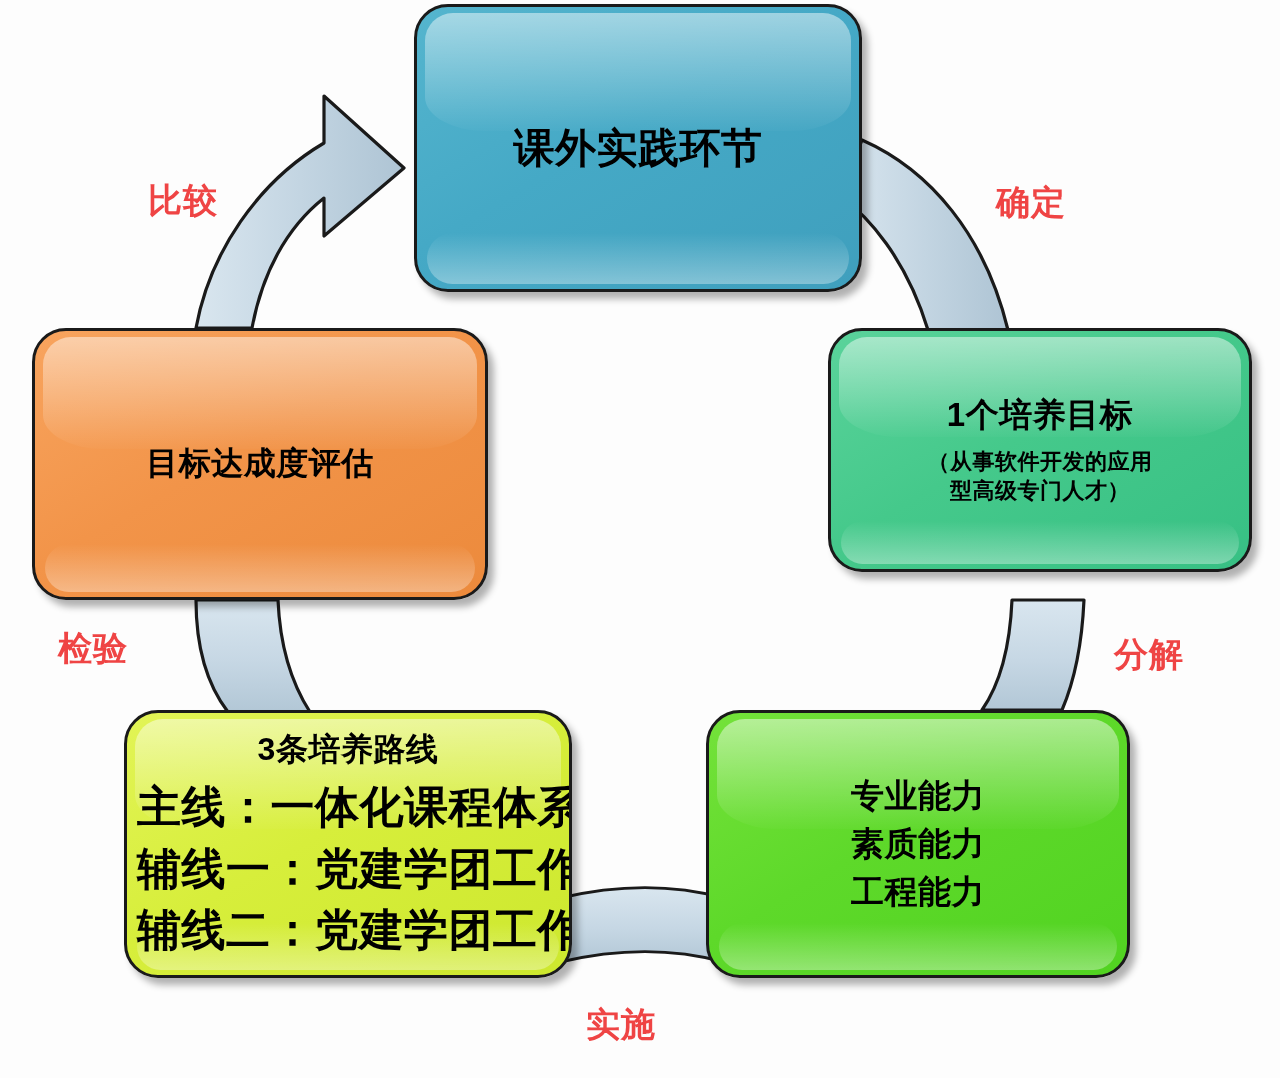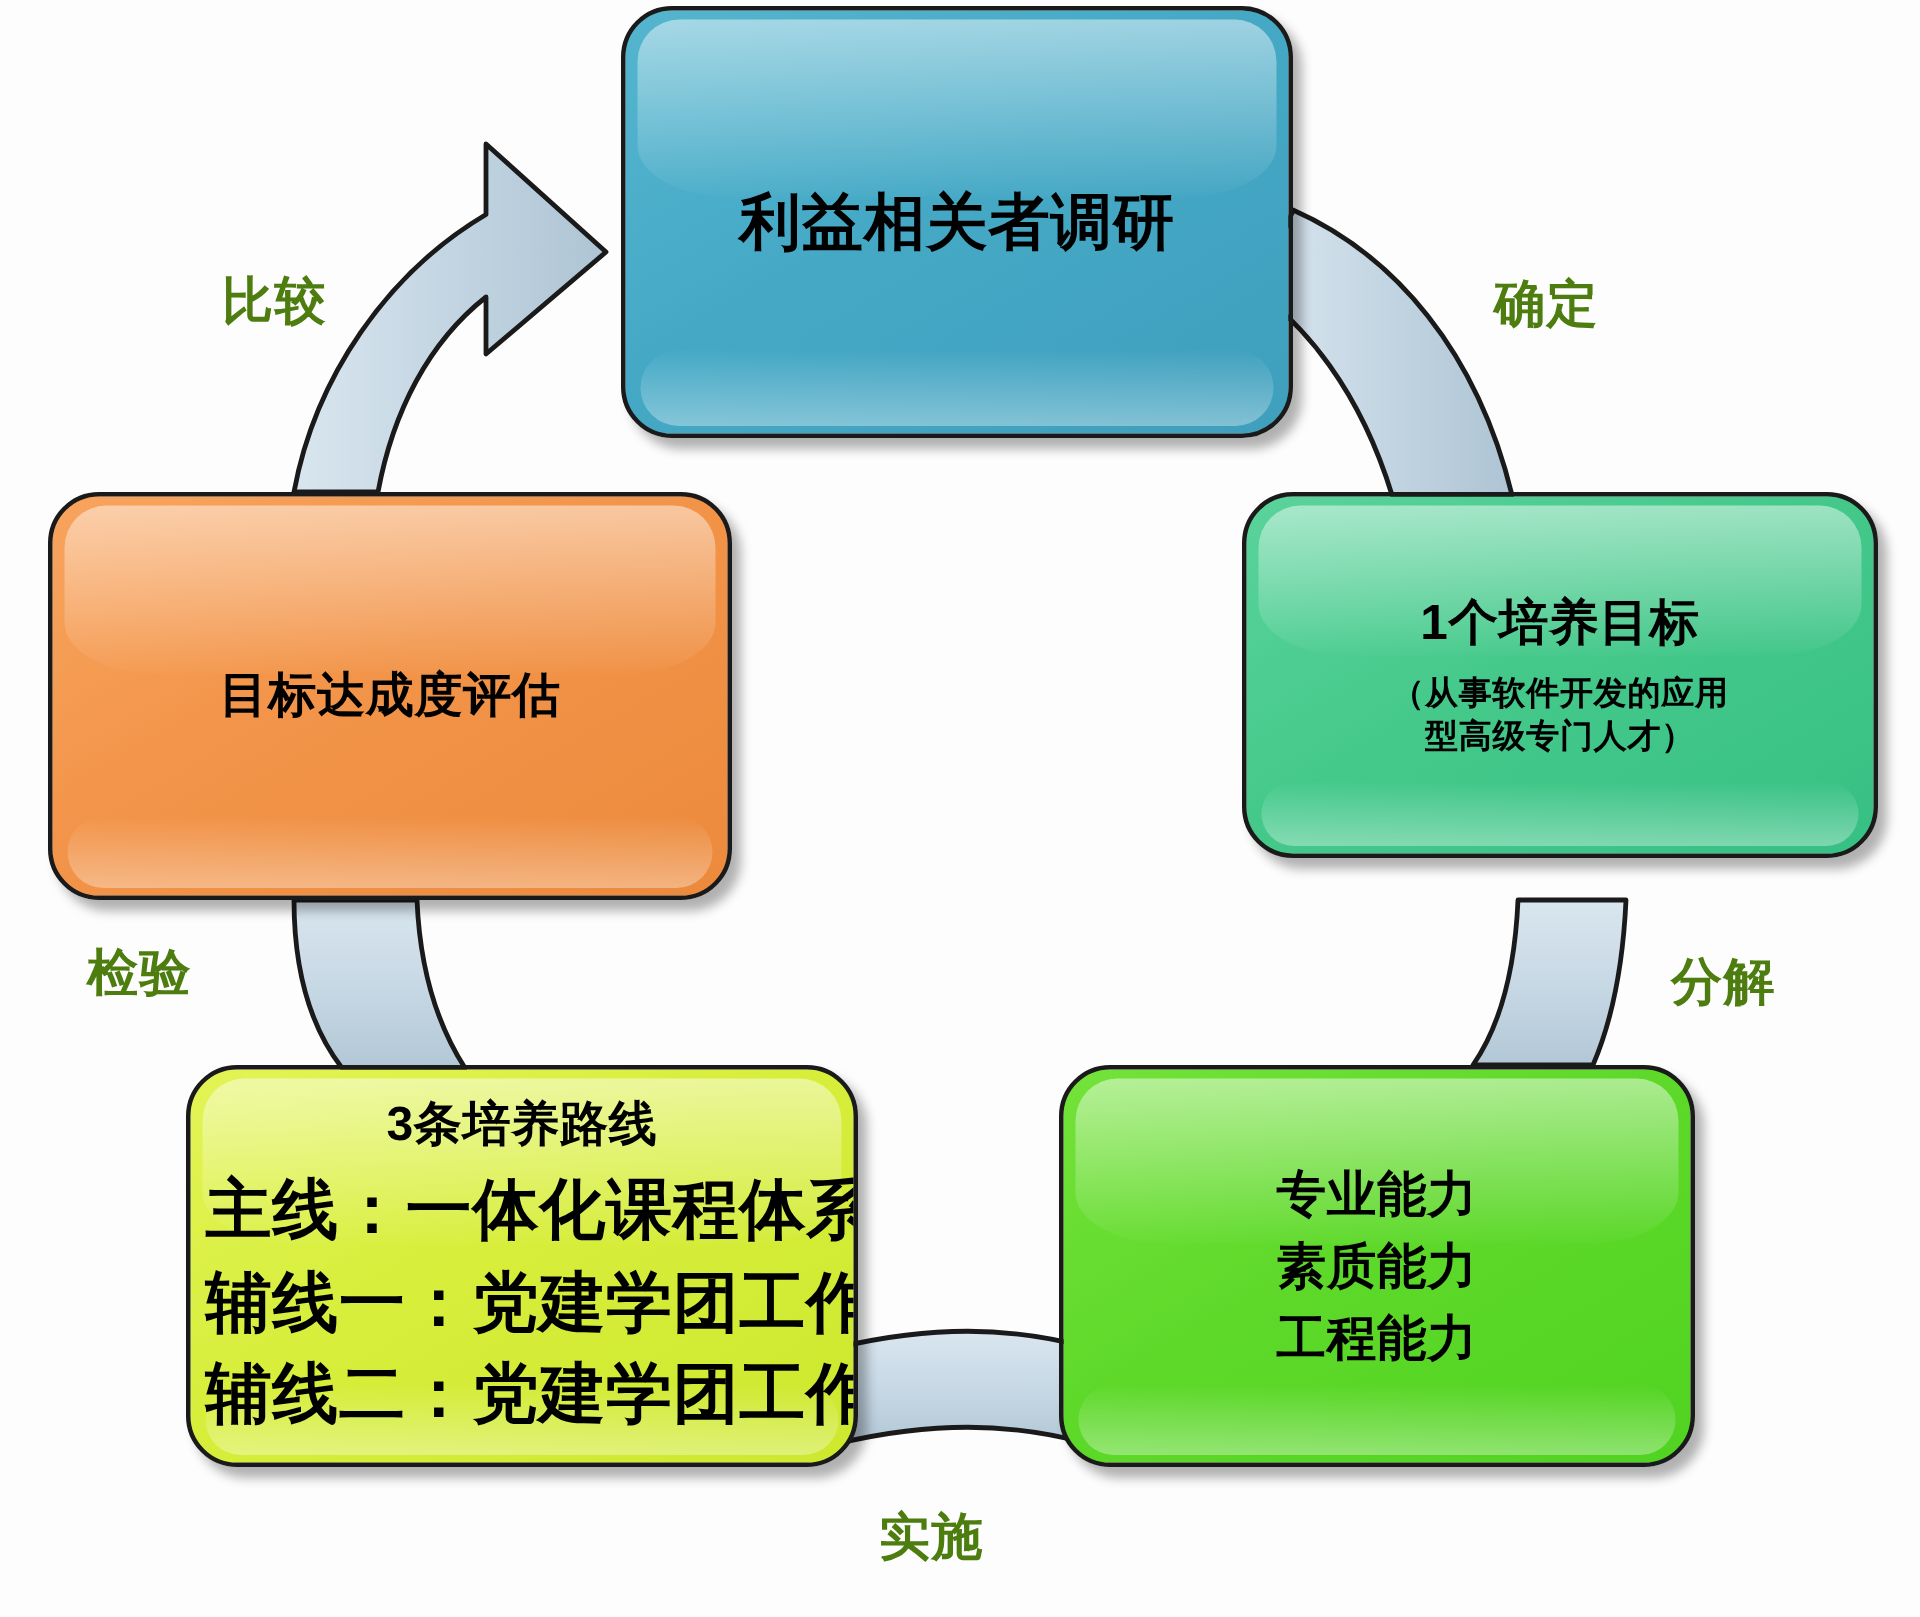--- a/index.html
+++ b/index.html
@@ -106,21 +106,21 @@
     background: linear-gradient(150deg, #f8a45e 0%, #f29449 45%, #ec8a3c 100%);
   }
   #node-assess .line { font-size: 32px; }
 
   
   .edge-label {
     position: absolute;
     z-index: 4;
     font-size: 34px;
     font-weight: bold;
-    color: #4d7c0f;
+    color: #ef4444;
     white-space: nowrap;
     letter-spacing: 1px;
   }
   #label-compare  { left: 148px; top: 178px; }
   #label-confirm  { left: 996px; top: 180px; }
   #label-decompose{ left: 1084px; top: 632px; margin-left: 30px; }
   #label-verify   { left: 58px;  top: 626px; }
   #label-implement{ left: 586px; top: 1002px; }
 </style>
 </head>
@@ -154,21 +154,21 @@
              C 210,252 258,182 324,143
              L 324,96
              L 404,168
              L 324,236
              L 324,198
              C 286,228 262,274 252,328 Z" fill="url(#bandGrad)" stroke="#1a1a1a" stroke-width="3.2" stroke-linejoin="round"></path>
   </svg>
 
   <div class="node" id="node-survey">
     <div class="lines">
-      <span class="line">利益相关者调研</span>
+      <span class="line">课外实践环节</span>
     </div>
   </div>
 
   <div class="node" id="node-goal">
     <div class="lines">
       <span class="line head">1个培养目标</span>
       <span class="line">（从事软件开发的应用</span>
       <span class="line">型高级专门人才）</span>
     </div>
   </div>

